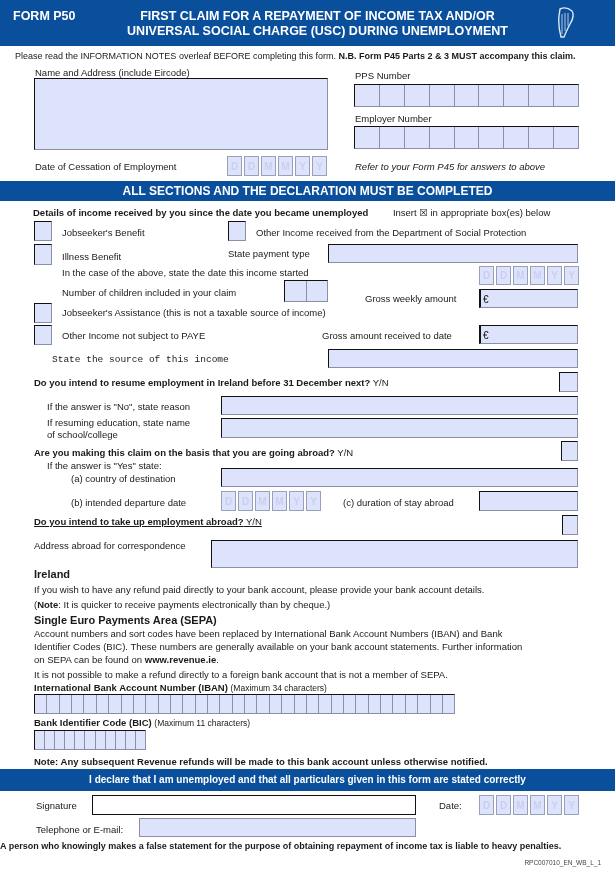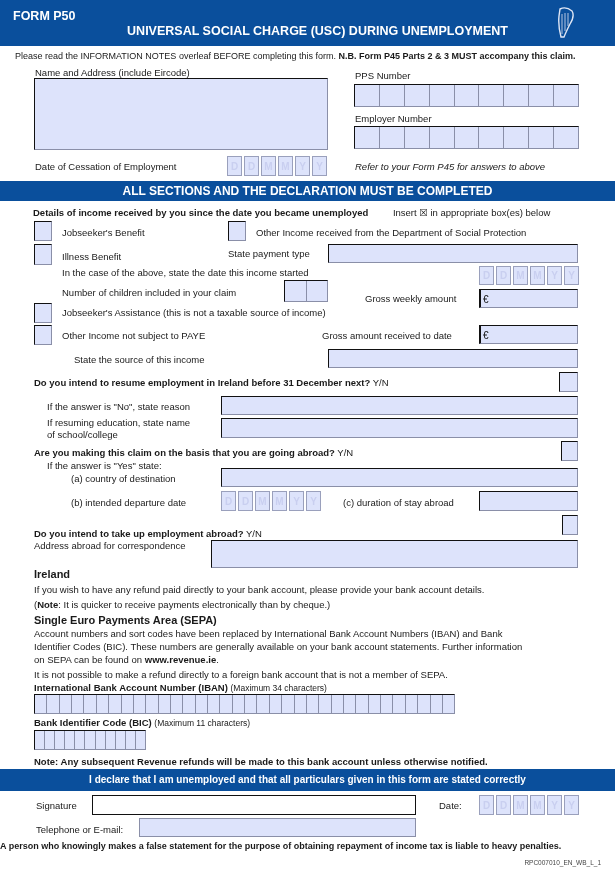--- a/index.html
+++ b/index.html
@@ -22,20 +22,21 @@
   .lbl { position: absolute; white-space: nowrap; font-size: 9.5px; }
   .b { font-weight: bold; }
   .euro { position: absolute; left: 2px; top: 50%; transform: translateY(-50%); font-size: 10px; color: #111; }
   .euro-field { border-left: 2px solid #111; }
 </style>
 </head>
 <body>
 
 <div class="bar" style="top:0;height:46px;">
   <div class="abs b" style="left:13px;top:9px;font-size:12.5px;">FORM P50</div>
+  <div class="abs b" style="left:0;width:615px;text-align:center;top:9px;font-size:12.5px;padding-left:20px;box-sizing:border-box;">FIRST CLAIM FOR A REPAYMENT OF INCOME TAX AND/OR</div>
   <div class="abs b" style="left:0;width:615px;text-align:center;top:24px;font-size:12.5px;padding-left:20px;box-sizing:border-box;">UNIVERSAL SOCIAL CHARGE (USC) DURING UNEMPLOYMENT</div>
   <svg class="abs" style="left:555px;top:6px;" width="22" height="34" viewBox="0 0 22 34">
     <path d="M5 3 Q11 0 17 5 Q20 10 15 18 Q11 26 9 31 L6 31 Q3 20 4 10 Z" fill="none" stroke="#dfe6f5" stroke-width="1.4"></path>
     <line x1="7" y1="8" x2="7" y2="28" stroke="#dfe6f5" stroke-width="0.8"></line>
     <line x1="10" y1="7" x2="10" y2="25" stroke="#dfe6f5" stroke-width="0.8"></line>
     <line x1="13" y1="7" x2="13" y2="20" stroke="#dfe6f5" stroke-width="0.8"></line>
   </svg>
 </div>
 
 <div class="lbl" style="left:15px;top:51px;font-size:9px;">
@@ -122,21 +123,21 @@
 <div class="box" style="left:34px;top:303px;width:18px;height:20px;"></div>
 <div class="lbl" style="left:62px;top:307px;">Jobseeker's Assistance (this is not a taxable source of income)</div>
 
 <div class="box" style="left:34px;top:325px;width:18px;height:20px;"></div>
 <div class="lbl" style="left:62px;top:330px;">Other Income not subject to PAYE</div>
 <div class="lbl" style="left:322px;top:330px;">Gross amount received to date</div>
 <div class="field euro-field" style="left:479px;top:325px;width:99px;height:19px;">
   <span class="euro">€</span>
 </div>
 
-<div class="lbl" style="left:74px;top:354px;">State the source of this income</div>
+<div class="lbl" style="left:52px;top:354px;font-family:Liberation Mono, monospace;">State the source of this income</div>
 <div class="field" style="left:328px;top:349px;width:250px;height:19px;"></div>
 
 <div class="lbl" style="left:34px;top:377px;">
   <span class="b">Do you intend to resume employment in Ireland before 31 December next?</span>
   <span>Y/N</span>
 </div>
 <div class="box" style="left:559px;top:372px;width:19px;height:20px;"></div>
 
 <div class="lbl" style="left:47px;top:401px;">If the answer is "No", state reason</div>
 <div class="field" style="left:221px;top:396px;width:357px;height:19px;"></div>
@@ -161,21 +162,21 @@
   <span>D</span>
     <span>D</span>
     <span>M</span>
   <span>M</span>
     <span>Y</span>
     <span>Y</span>
 </div>
 <div class="lbl" style="left:343px;top:497px;">(c) duration of stay abroad</div>
 <div class="field" style="left:479px;top:491px;width:99px;height:20px;"></div>
 
-<div class="lbl" style="left:34px;top:528px;">
+<div class="lbl" style="left:34px;top:516px;text-decoration:underline;">
   <span class="b">Do you intend to take up employment abroad?</span>
   <span>Y/N</span>
 </div>
 <div class="box" style="left:562px;top:515px;width:16px;height:20px;"></div>
 
 <div class="lbl" style="left:34px;top:540px;">Address abroad for correspondence</div>
 <div class="field" style="left:211px;top:540px;width:367px;height:28px;"></div>
 
 <div class="lbl b" style="left:34px;top:568px;font-size:11px;">Ireland</div>
 <div class="lbl" style="left:34px;top:584px;">If you wish to have any refund paid directly to your bank account, please provide your bank account details.</div>

